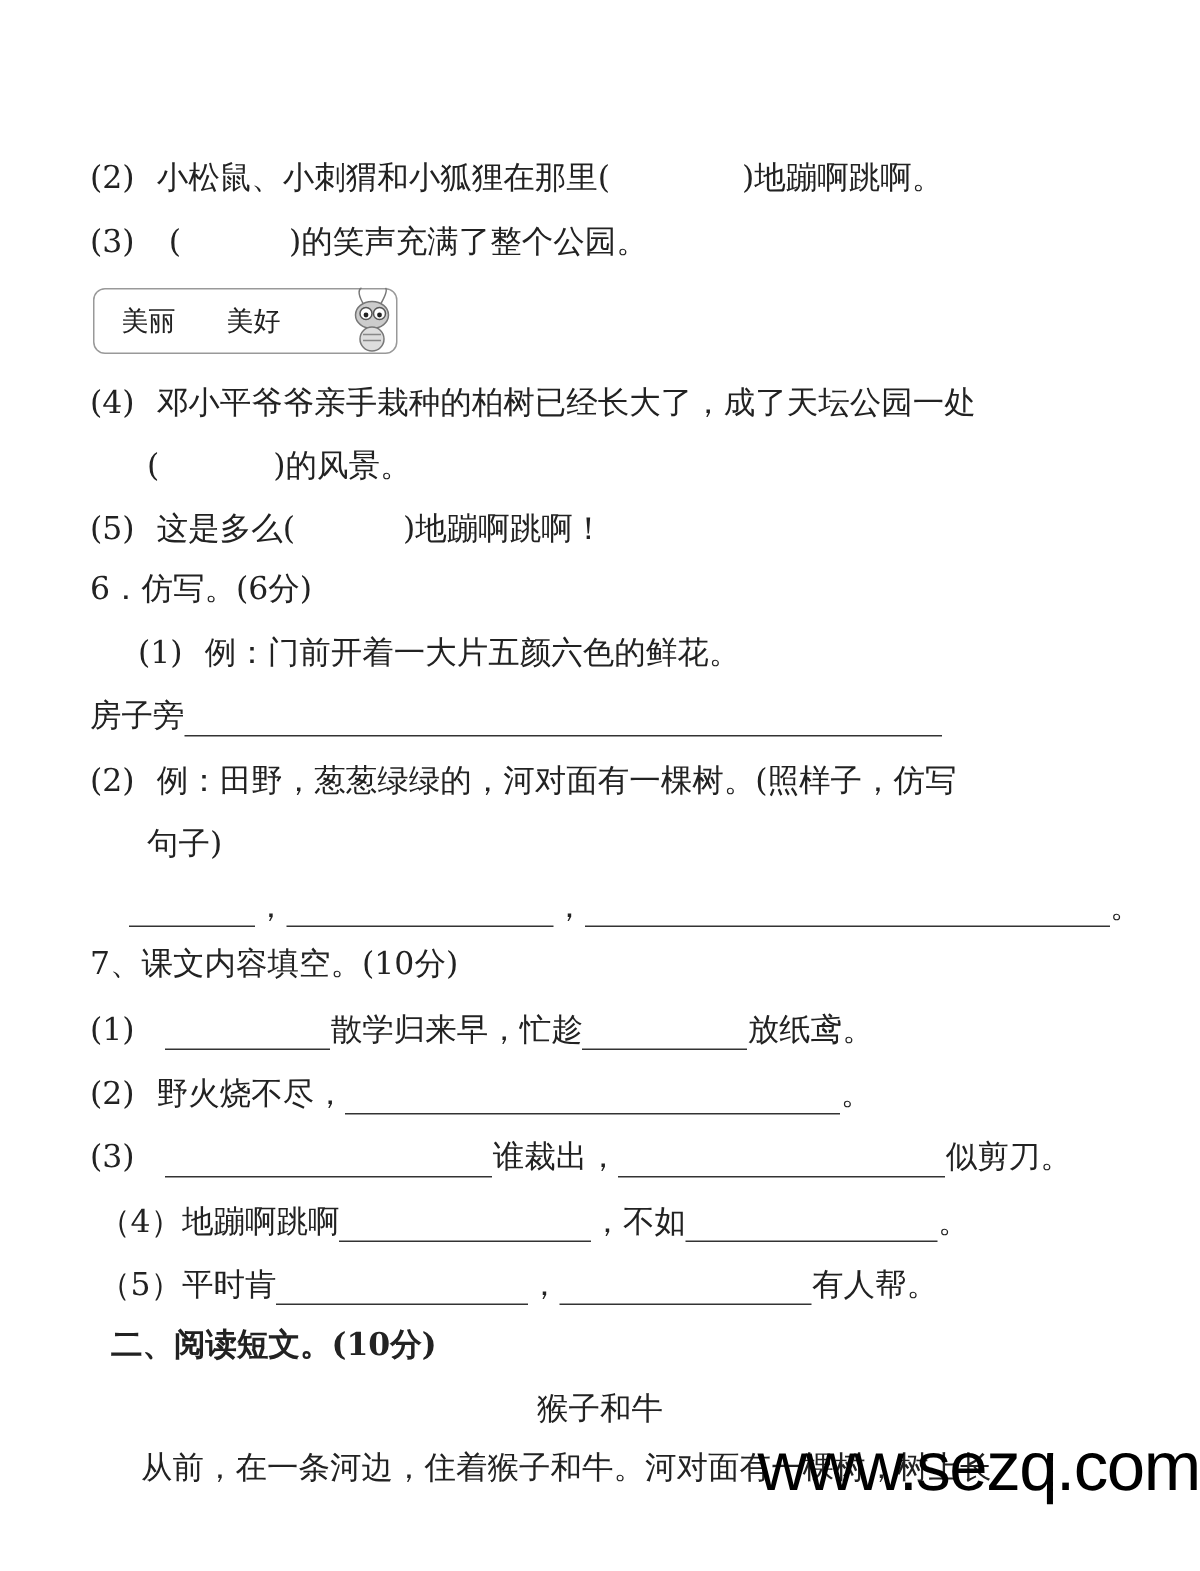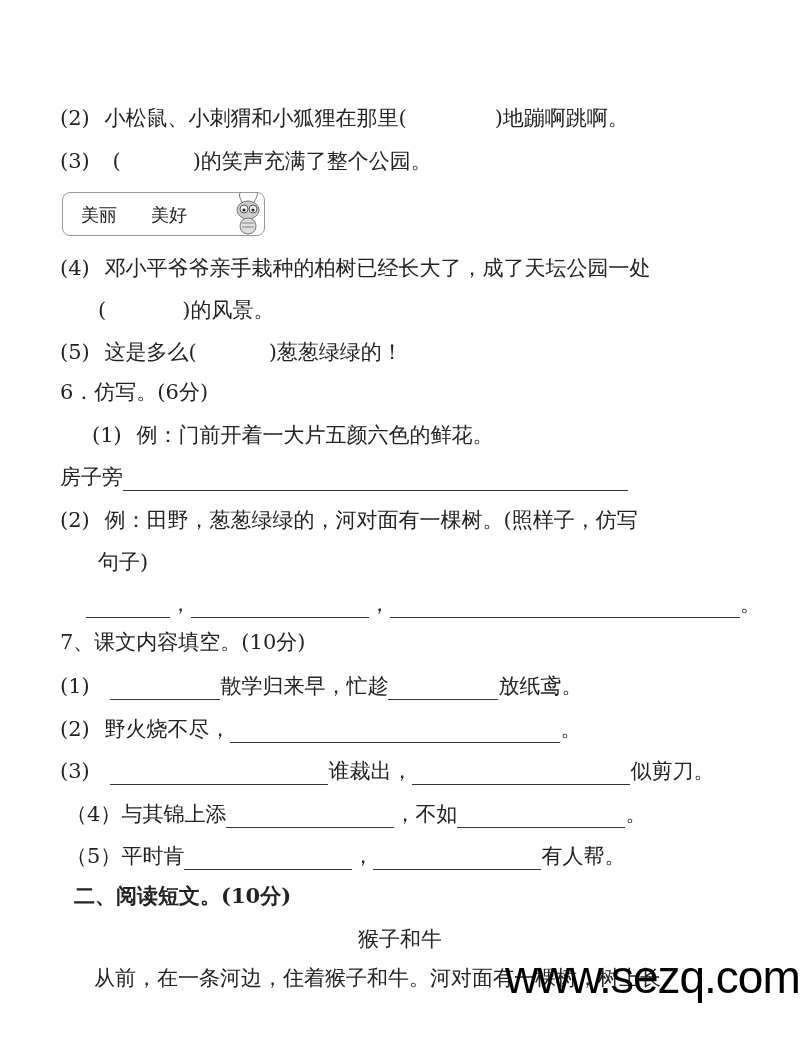--- a/index.html
+++ b/index.html
@@ -45,21 +45,21 @@
 
 <div class="line" style="top:254px;">
   <span>(4)</span>
   <span style="margin-left:8px;">邓小平爷爷亲手栽种的柏树已经长大了，成了天坛公园一处</span>
 </div>
 <div class="line" style="top:296px; left:98px;">
   <span>(</span><span class="paren-gap" style="width:76px;"></span><span>)的风景。</span>
 </div>
 <div class="line" style="top:338px;">
   <span>(5)</span>
-  <span style="margin-left:8px;text-align:right;">这是多么(</span><span class="paren-gap" style="width:72px;"></span><span>)葱葱绿绿的！</span>
+  <span style="margin-left:8px;text-align:right;">这是多么(</span><span class="paren-gap" style="width:72px;"></span><span>)地蹦啊跳啊！</span>
 </div>
 
 <div class="line" style="top:378px;">6．仿写。(6分)</div>
 <div class="line" style="top:421px;margin-left:32px;">
   <span>(1)</span>
   <span style="margin-left:8px;">例：门前开着一大片五颜六色的鲜花。</span>
 </div>
 <div class="line" style="top:463px;">
   <span>房子旁</span><span class="blank" style="width:505px;"></span>
 </div>
@@ -79,21 +79,21 @@
 </div>
 <div class="line" style="top:715px;">
   <span>(2)</span>
   <span style="margin-left:8px;">野火烧不尽，</span><span class="blank" style="width:330px;"></span><span>。</span>
 </div>
 <div class="line" style="top:757px;">
   <span>(3)</span>
   <span class="blank" style="width:218px; margin-left:14px;"></span><span>谁裁出，</span><span class="blank" style="width:218px;"></span><span>似剪刀。</span>
 </div>
 <div class="line" style="top:800px; left:66px;">
-  <span>（4）</span><span>与其锦上添</span><span class="blank" style="width:168px;"></span><span>，不如</span><span class="blank" style="width:168px;"></span><span>。</span>
+  <span>（4）</span><span>地蹦啊跳啊</span><span class="blank" style="width:168px;"></span><span>，不如</span><span class="blank" style="width:168px;"></span><span>。</span>
 </div>
 <div class="line" style="top:842px; left:66px;">
   <span>（5）</span><span>平时肯</span><span class="blank" style="width:168px;"></span><span>，</span><span class="blank" style="width:168px;"></span><span>有人帮。</span>
 </div>
 
 <div class="line bold" style="top:882px; left:74px;">二、阅读短文。(10分)</div>
 <div class="center" style="top:925px;">猴子和牛</div>
 <div class="line" style="top:964px; left:94px;">从前，在一条河边，住着猴子和牛。河对面有一棵树，树上长</div>
 
 <div class="watermark">www.sezq.com</div>

